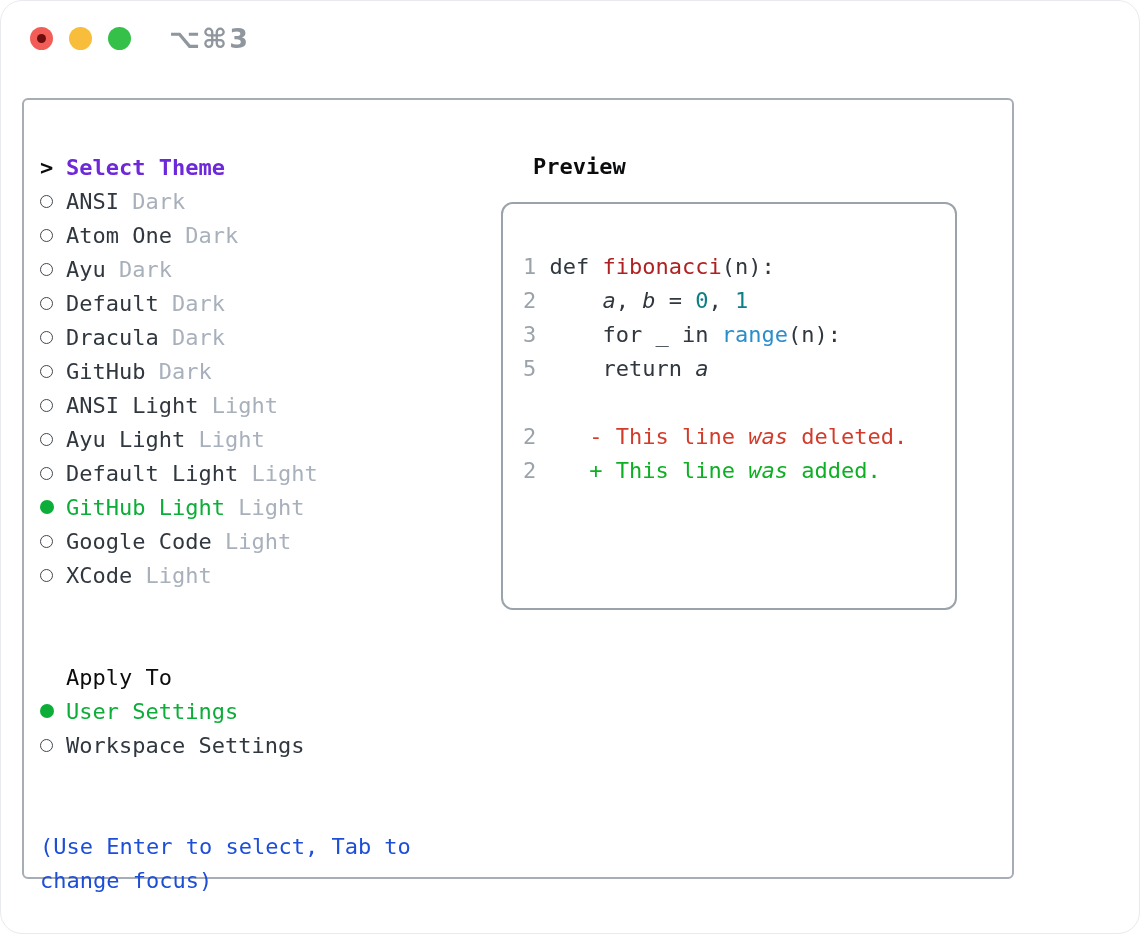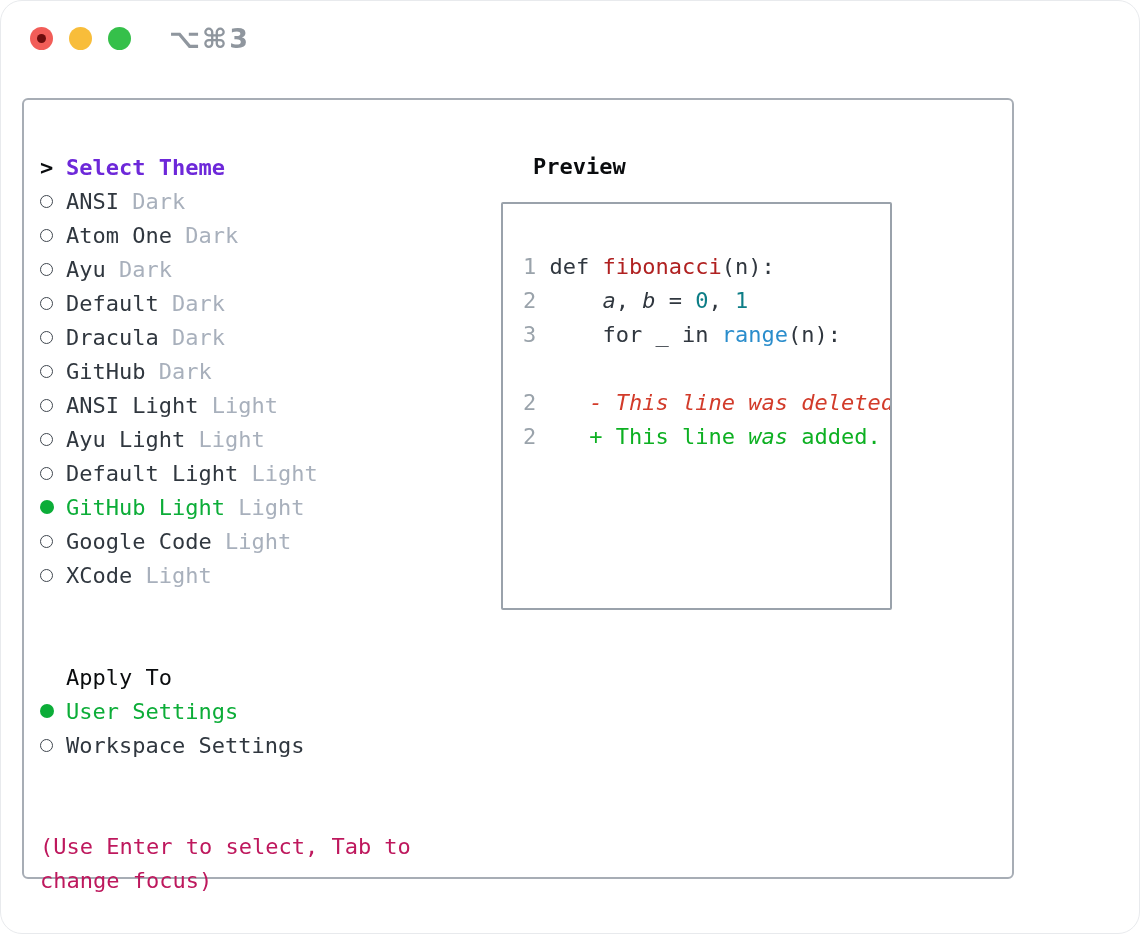--- a/index.html
+++ b/index.html
@@ -44,41 +44,41 @@
   .ring { width:13px; height:13px; border:1.5px solid #40474f; border-radius:50%; }
   .dot  { width:14px; height:14px; background:#0cad38; border-radius:50%; }
   .heading-label { font-weight:bold; color:#6d28d9; }
   .theme-name { color:#30373f; white-space:pre; }
   .theme-variant { color:#a8b0bc; white-space:pre; }
   .sel .theme-name { color:#0cad38; }
   .apply-heading { color:#0a0c0e; }
   .option-label { color:#30373f; white-space:pre; }
   .sel .option-label { color:#0cad38; }
   .spacer2 { height:68px; }
-  .hint { font-size:22px; line-height:34px; color:#be185d; white-space:pre; }
+  .hint { font-size:22px; line-height:34px; color:#1d4ed8; white-space:pre; }
 
   
   .right-col { flex:1; padding-left:9px; }
   .preview-heading { font-size:22px; line-height:34px; font-weight:bold; color:#0a0c0e;margin-left:32px; }
   .preview-box {
-    margin-top:18px; width:391px; height:408px;
-    border:2px solid #9aa2ab; border-radius:2px;
+    margin-top:18px; width:456px; height:408px;
+    border:2px solid #9aa2ab; border-radius:12px;
     padding:46px 0 0 20px; overflow:hidden;
   }
   .code-line { font-size:22px; line-height:34px; white-space:pre; }
 
   .c-num { color:#9aa3ab; }
   .c-p   { color:#30373f; }
   .c-fn  { color:#b02121; }
   .c-v   { color:#30373f; font-style:italic; }
   .c-n   { color:#0e7e87; }
   .c-b   { color:#2a8dcc; }
   .c-ctx { color:#8e959d; }
   .c-ctxi{ color:#8e959d; font-style:italic; }
-  .c-del { color:#d23b2a;font-style:italic; }
+  .c-del { color:#d23b2a; }
   .c-deli{ color:#d23b2a; font-style:italic; }
   .c-add { color:#0db022; }
   .c-addi{ color:#0db022; font-style:italic; }
 </style>
 </head>
 <body>
 
 <div class="window">
 
   <div class="titlebar">
@@ -214,20 +214,21 @@
       <div class="hint">(Use Enter to select, Tab to</div>
       <div class="hint">change focus)</div>
     </div>
 
     <div class="right-col">
       <div class="preview-heading">Preview</div>
       <div class="preview-box" id="preview-box">
           <pre class="code-line"><span class="c-num">1</span><span class="c-p"> def </span><span class="c-fn">fibonacci</span><span class="c-p">(n):</span></pre>
           <pre class="code-line"><span class="c-num">2</span><span class="c-p">     </span><span class="c-v">a</span><span class="c-p">, </span><span class="c-v">b</span><span class="c-p"> = </span><span class="c-n">0</span><span class="c-p">, </span><span class="c-n">1</span></pre>
           <pre class="code-line"><span class="c-num">3</span><span class="c-p">     for _ in </span><span class="c-b">range</span><span class="c-p">(n):</span></pre>
+          <pre class="code-line"><span class="c-num">5</span><span class="c-p">     return </span><span class="c-v">a</span></pre>
           <pre class="code-line"> </pre>
           <pre class="code-line"><span class="c-num">2</span><span class="c-del">    - This line </span><span class="c-deli">was</span><span class="c-del"> deleted.</span></pre>
           <pre class="code-line"><span class="c-num">2</span><span class="c-add">    + This line </span><span class="c-addi">was</span><span class="c-add"> added.</span></pre>
         </div>
     </div>
 
   </div>
 </div>
 
 </body></html>

